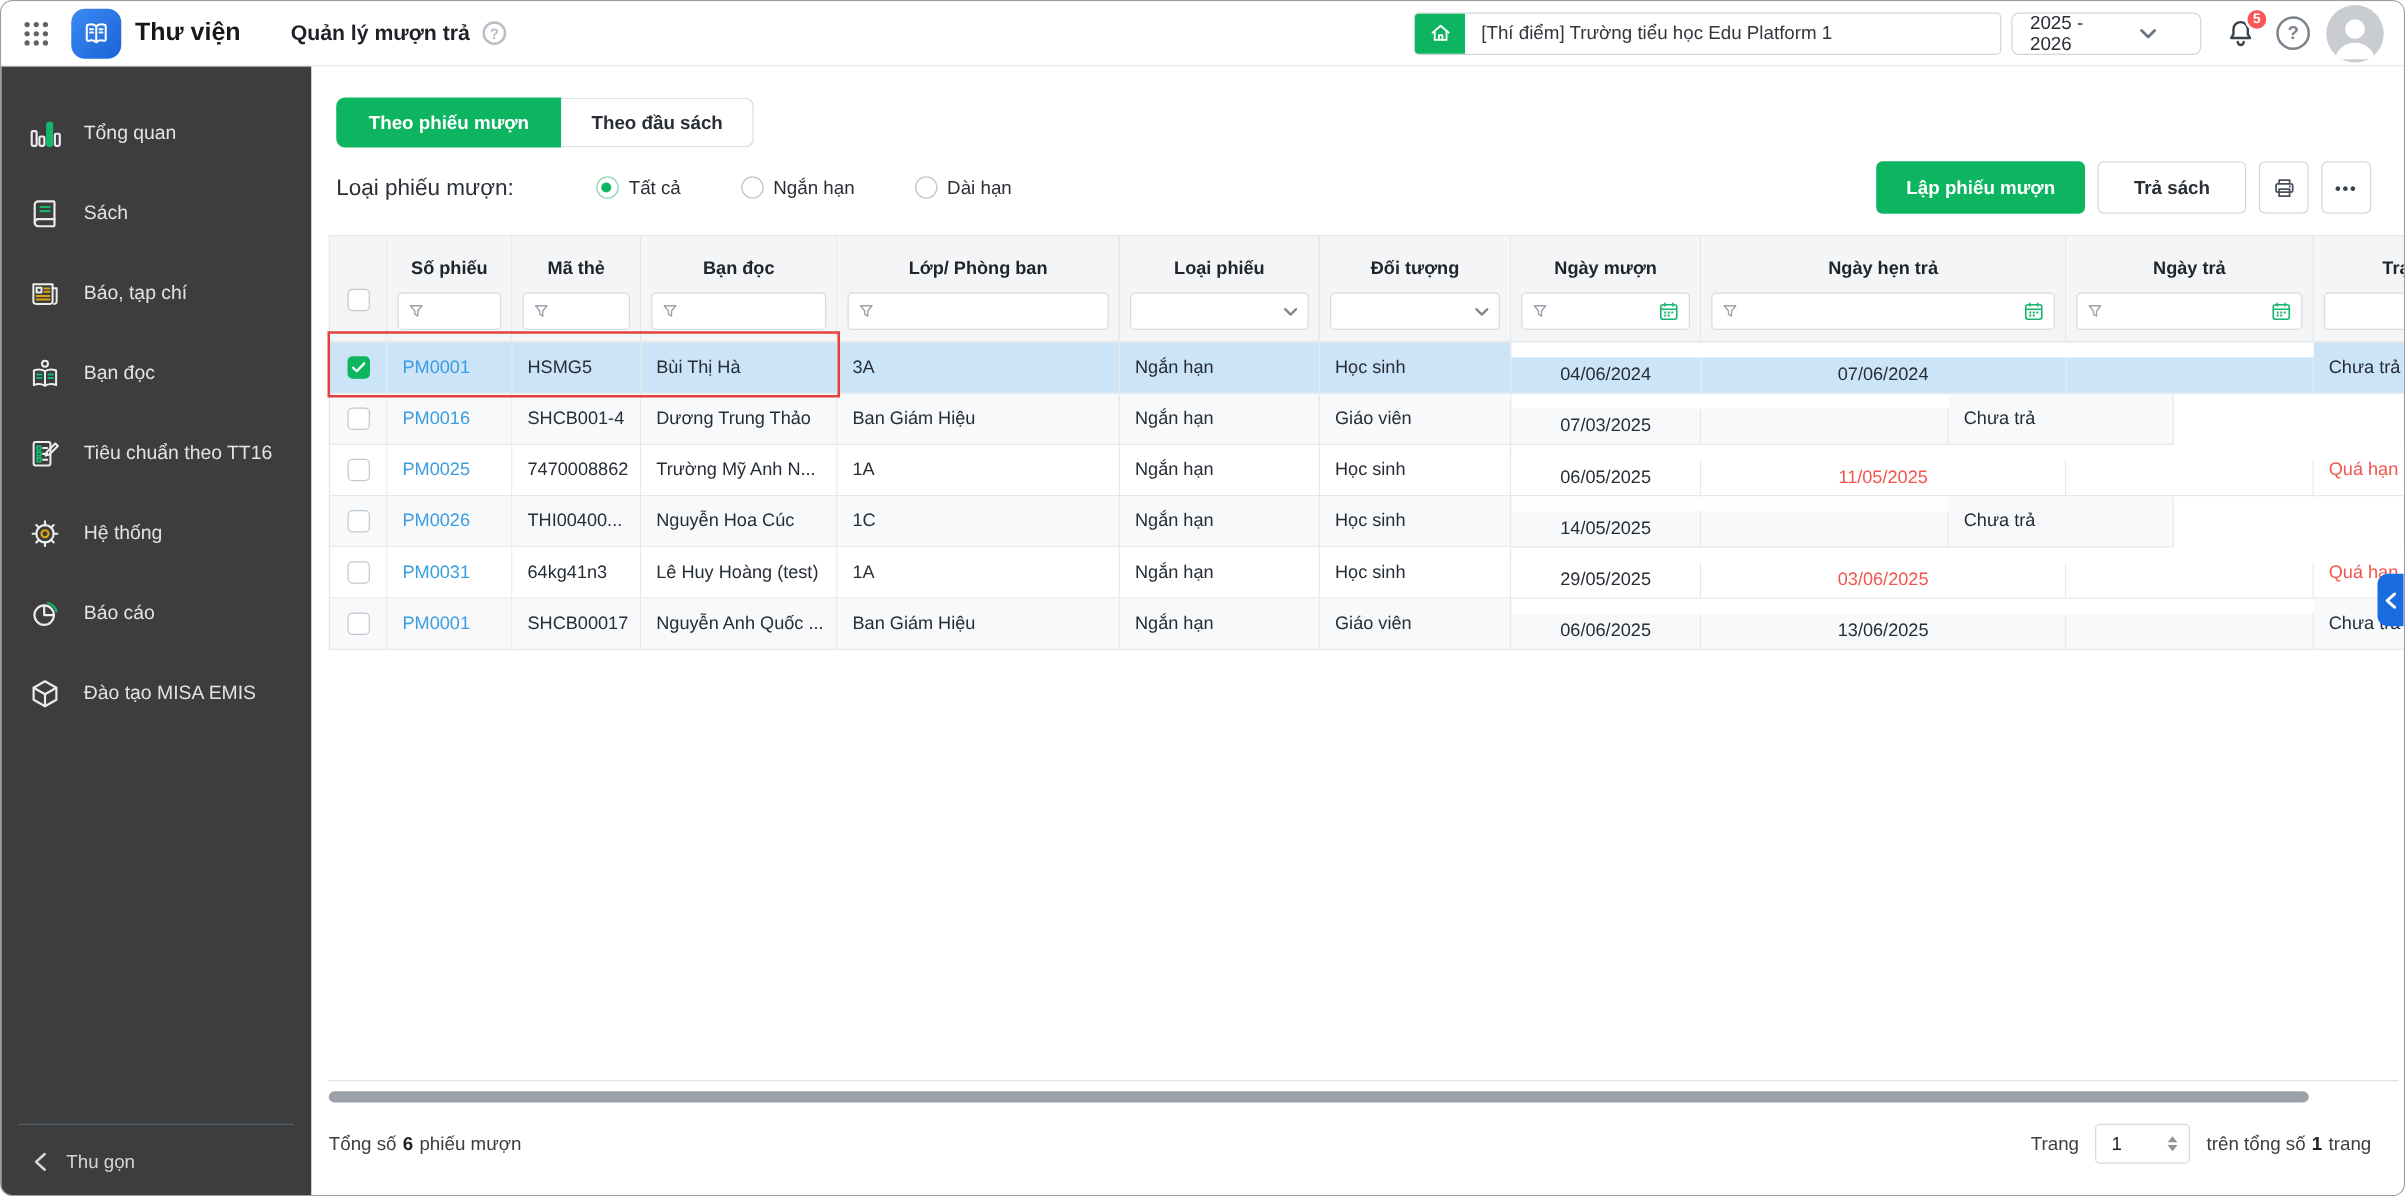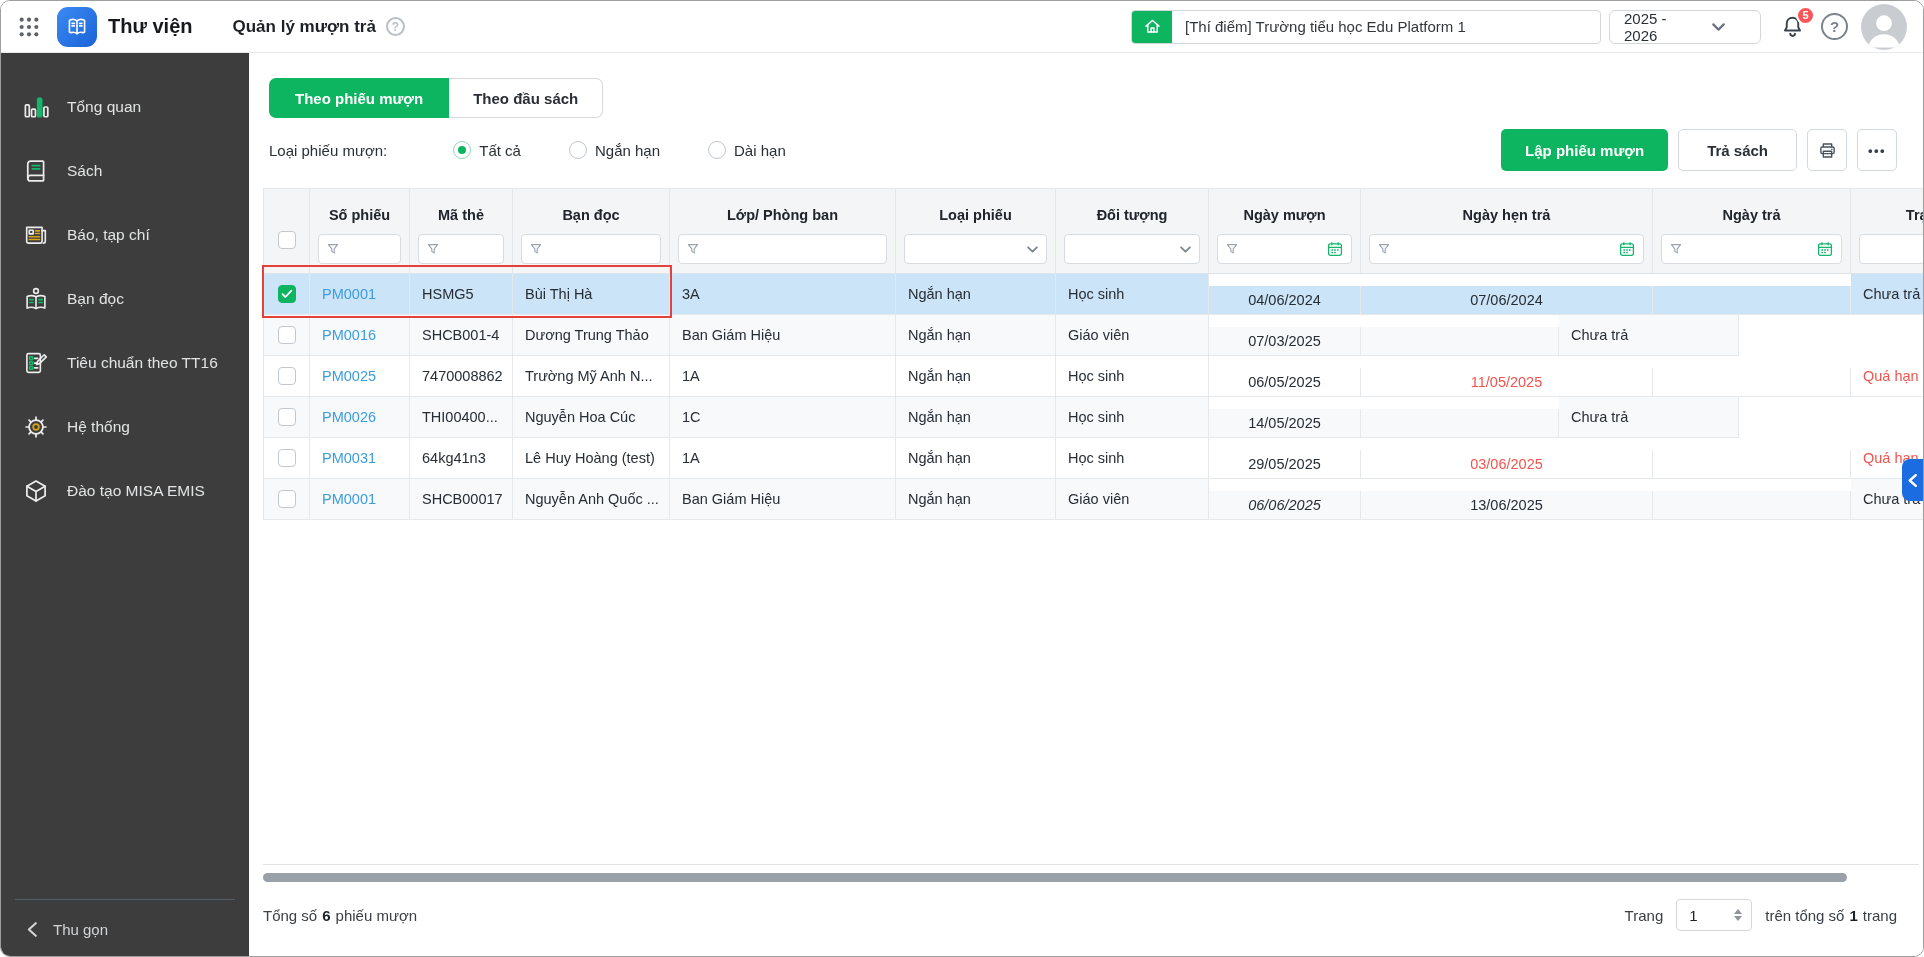--- a/index.html
+++ b/index.html
@@ -48,21 +48,21 @@
 
   
   .main { position:absolute; left:248px; top:52px; right:0; bottom:0; background:#fff; }
 
   .tabs { position:absolute; left:20px; top:25px; display:flex; height:40px; }
   .tab { display:flex; align-items:center; justify-content:center; padding:0 24px; font-size:15px; font-weight:700;
     color:#2a2f36; background:#fff; border:1px solid #d6dade; border-left:none; border-radius:0 7px 7px 0; cursor:pointer; }
   .tab.active { background:var(--green,#0db561); color:#fff; border:none; border-radius:7px 0 0 7px; padding:0 26px; }
 
   .toolbar { position:absolute; left:20px; right:26px; top:76px; height:42px; display:flex; align-items:center; }
-  .filter-label { font-size:15px; color:#2a2f36; margin-right:66px; }
+  .filter-label { font-size:18px; color:#2a2f36; margin-right:66px; }
   .radio-group { display:flex; gap:48px; align-items:center; }
   .radio { display:flex; align-items:center; gap:8px; cursor:pointer; }
   .rdot { width:18px; height:18px; border-radius:50%; border:1.5px solid #bfc6cd; background:#fff; position:relative; flex:0 0 auto; }
   .radio.on .rdot { border-color:#8fd8b6; }
   .radio.on .rdot::after { content:""; position:absolute; left:3.5px; top:3.5px; width:8px; height:8px; border-radius:50%; background:var(--green,#0db561); }
   .rlabel { font-size:15px; color:#2a2f36; }
   .toolbar-right { margin-left:auto; display:flex; gap:10px; align-items:center; }
   .btn { height:42px; border-radius:5px; font-size:15px; font-weight:700; display:flex; align-items:center; justify-content:center; cursor:pointer; border:none;
     font-family:"Liberation Sans","DejaVu Sans",sans-serif; }
   .btn-green { background:var(--green,#0db561); color:#fff; padding:0 24px; }
@@ -266,20 +266,32 @@
                 <circle cx="12" cy="12" r="2.6" stroke="#d9a514"></circle>
                 <path d="M12 5.6V2.9M12 21.1v-2.7M18.4 12h2.7M2.9 12h2.7M16.5 7.5l1.9-1.9M5.6 18.4l1.9-1.9M16.5 16.5l1.9 1.9M5.6 5.6l1.9 1.9"></path>
               </g>
             </svg>
           </span>
           <span class="side-label">Hệ thống</span>
         </div>
         <div class="side-item">
           <span class="icn">
             <svg viewBox="0 0 24 24" width="26" height="26">
+              <g fill="none" stroke="#ececec" stroke-width="1.6" stroke-linecap="round">
+                <circle cx="11.4" cy="13" r="7.2"></circle>
+                <path d="M11.4 13V6.2M11.4 13h7"></path>
+                <path d="M14.2 3.9a9.8 9.8 0 0 1 6.3 6.3" stroke="#12b76a"></path>
+              </g>
+            </svg>
+          </span>
+          <span class="side-label">Báo cáo</span>
+        </div>
+        <div class="side-item">
+          <span class="icn">
+            <svg viewBox="0 0 24 24" width="26" height="26">
               <g fill="none" stroke="#ececec" stroke-width="1.6" stroke-linecap="round" stroke-linejoin="round">
                 <path d="M12 2.8 20.4 7.6v8.8L12 21.2 3.6 16.4V7.6Z"></path>
                 <path d="M3.6 7.6 12 12.4l8.4-4.8M12 21.2V12.4"></path>
               </g>
             </svg>
           </span>
           <span class="side-label">Đào tạo MISA EMIS</span>
         </div>
       </div>
     <div class="side-bottom">
@@ -559,21 +571,21 @@
           <div class="trow alt">
             <div class="td first cbcell" style="width: 47px;">
               <span class="cb"></span>
             </div>
             <div class="td c-link" style="width: 100px;">PM0001</div>
             <div class="td" style="width: 103px;">SHCB00017</div>
             <div class="td" style="width: 157px;">Nguyễn Anh Quốc ...</div>
             <div class="td" style="width: 226px;">Ban Giám Hiệu</div>
             <div class="td" style="width: 160px;">Ngắn hạn</div>
             <div class="td" style="width: 153px;">Giáo viên</div>
-            <div class="td center" style="width: 152px; font-style: italic;">06/06/2025</div>
+            <div class="td center" style="width: 152px;">06/06/2025</div>
             <div class="td center" style="width: 292px;">13/06/2025</div>
             <div class="td center" style="width: 198px;"></div>
             <div class="td" style="width: 180px;">Chưa trả</div>
           </div>
         </div>
     </div>
 
     <div class="red-annotation"></div>
     <div class="blue-side-tab">
       <svg viewBox="0 0 8 12" width="9" height="13">

